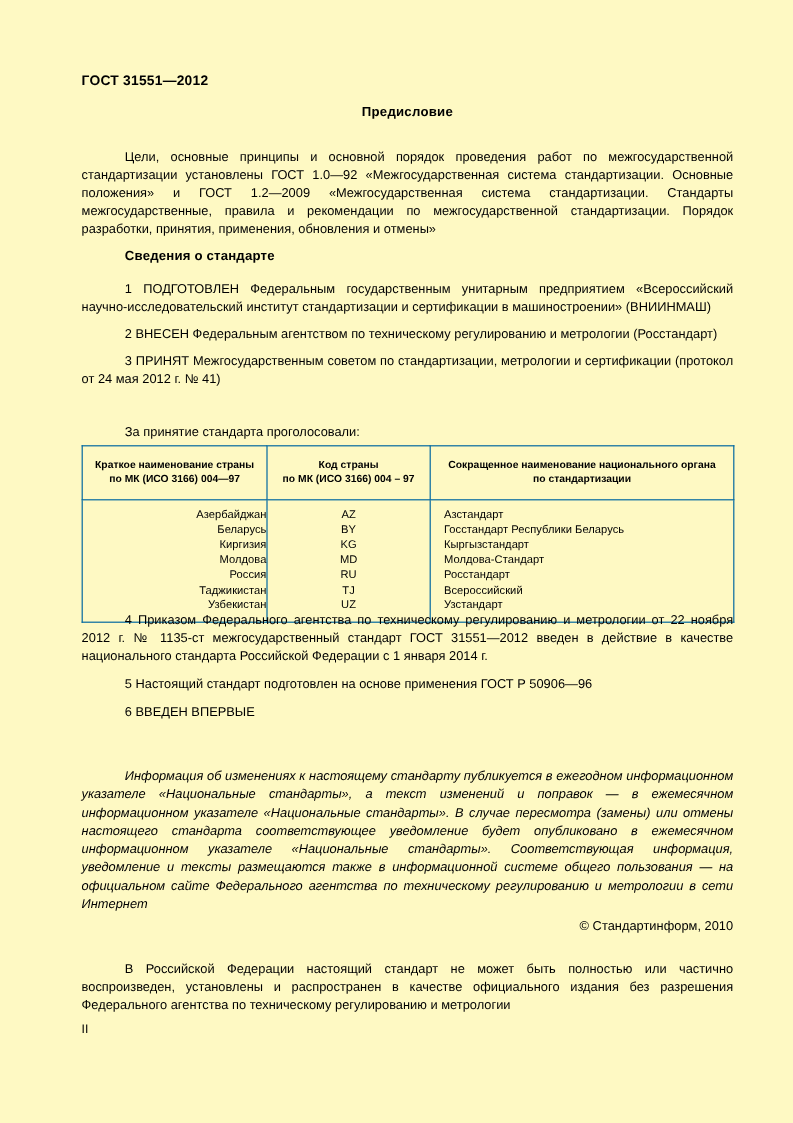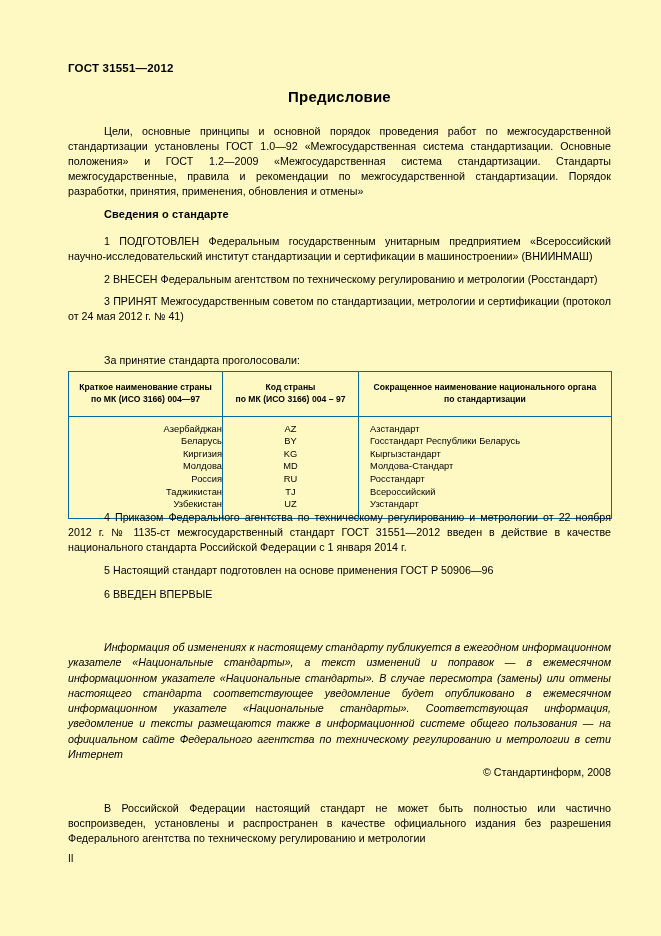--- a/index.html
+++ b/index.html
@@ -37,21 +37,21 @@
     white-space: nowrap;
   }
 
   
   .doc-title {
     position: absolute;
     left: 0;
     top: 88px;
     width: 543px;
     text-align: center;
-    font-size: 15px;
+    font-size: 11px;
     font-weight: bold;
     letter-spacing: 0.2px;
   }
 
   
   .para {
     position: absolute;
     width: 543px;
     font-size: 10.7px;
     line-height: 15.1px;
@@ -227,21 +227,21 @@
     </table>
 
     <div class="para" style="top:510px;">4  Приказом Федерального агентства по техническому регулированию и метрологии от 22 ноября 2012 г. № 1135-ст межгосударственный стандарт ГОСТ 31551—2012 введен в действие в качестве национального стандарта Российской Федерации с 1 января 2014 г.</div>
 
     <div class="para" style="top:563px;">5  Настоящий стандарт подготовлен на основе применения ГОСТ Р 50906—96</div>
 
     <div class="para" style="top:587px;">6  ВВЕДЕН ВПЕРВЫЕ</div>
 
     <div class="notice">Информация об изменениях к настоящему стандарту публикуется в ежегодном информационном указателе «Национальные стандарты», а текст изменений и поправок — в ежемесячном информационном указателе «Национальные стандарты». В случае пересмотра (замены) или отмены настоящего стандарта соответствующее уведомление будет опубликовано в ежемесячном информационном указателе «Национальные стандарты». Соответствующая информация, уведомление и тексты размещаются также в информационной системе общего пользования — на официальном сайте Федерального агентства по техническому регулированию и метрологии в сети Интернет</div>
 
-    <div class="copyright">©  Стандартинформ, 2008</div>
+    <div class="copyright">©  Стандартинформ, 2010</div>
 
     <div class="para" style="top:801px;">В Российской Федерации настоящий стандарт не может быть полностью или частично воспроизведен, установлены и распространен в качестве официального издания без разрешения Федерального агентства по техническому регулированию и метрологии</div>
 
   </div>
 
   <div class="folio">II</div>
 
 </div>
 
 </body></html>

